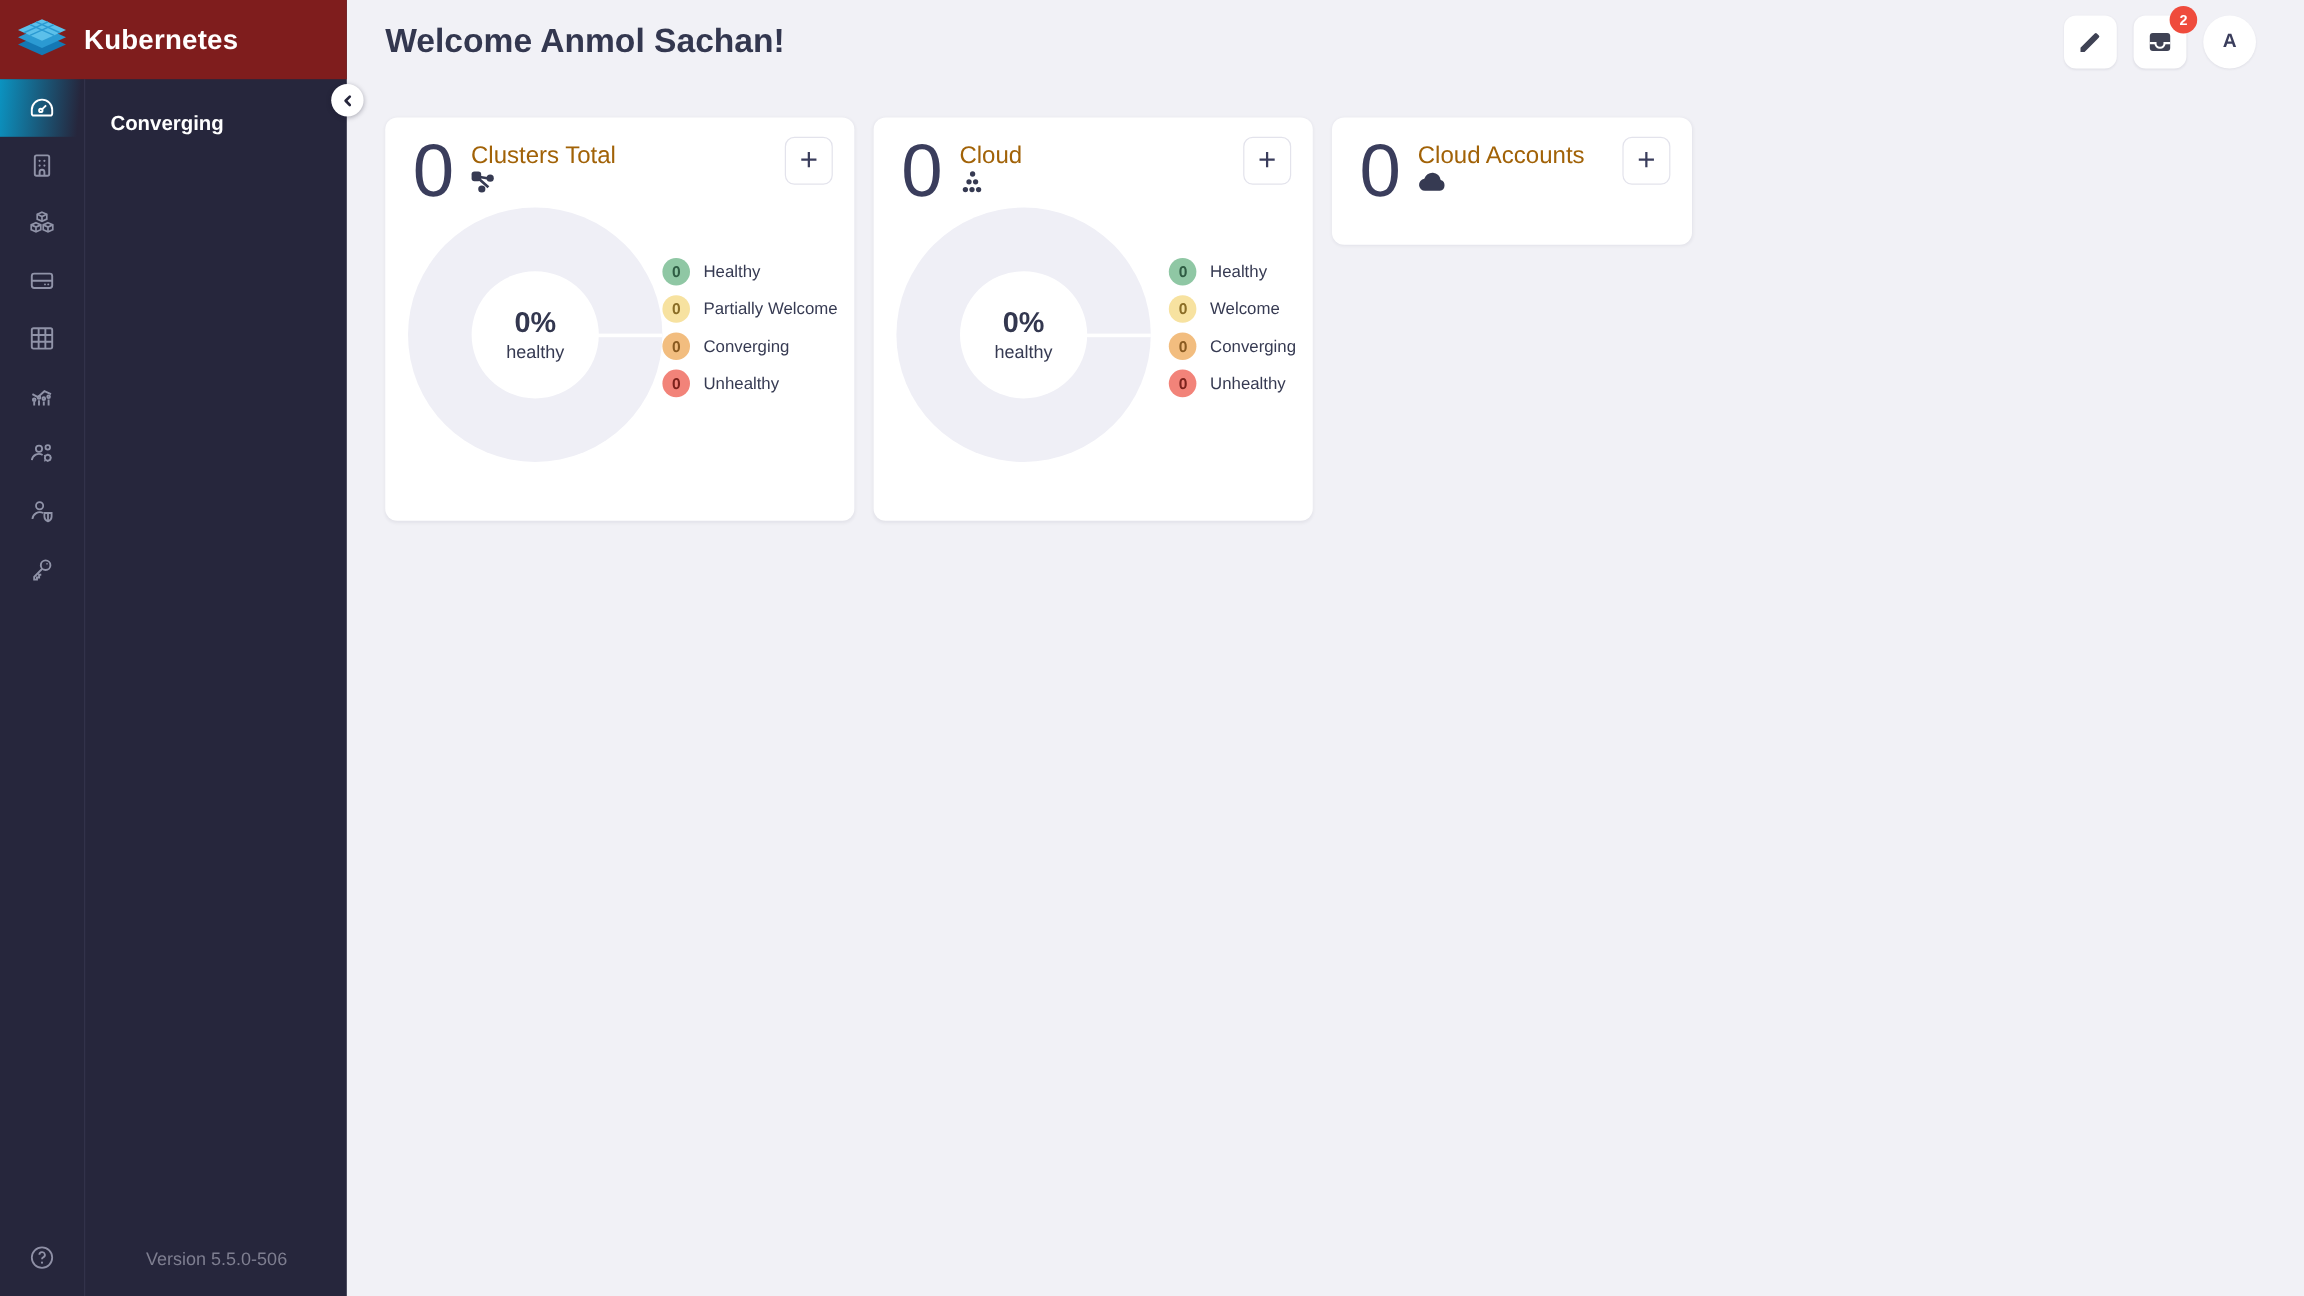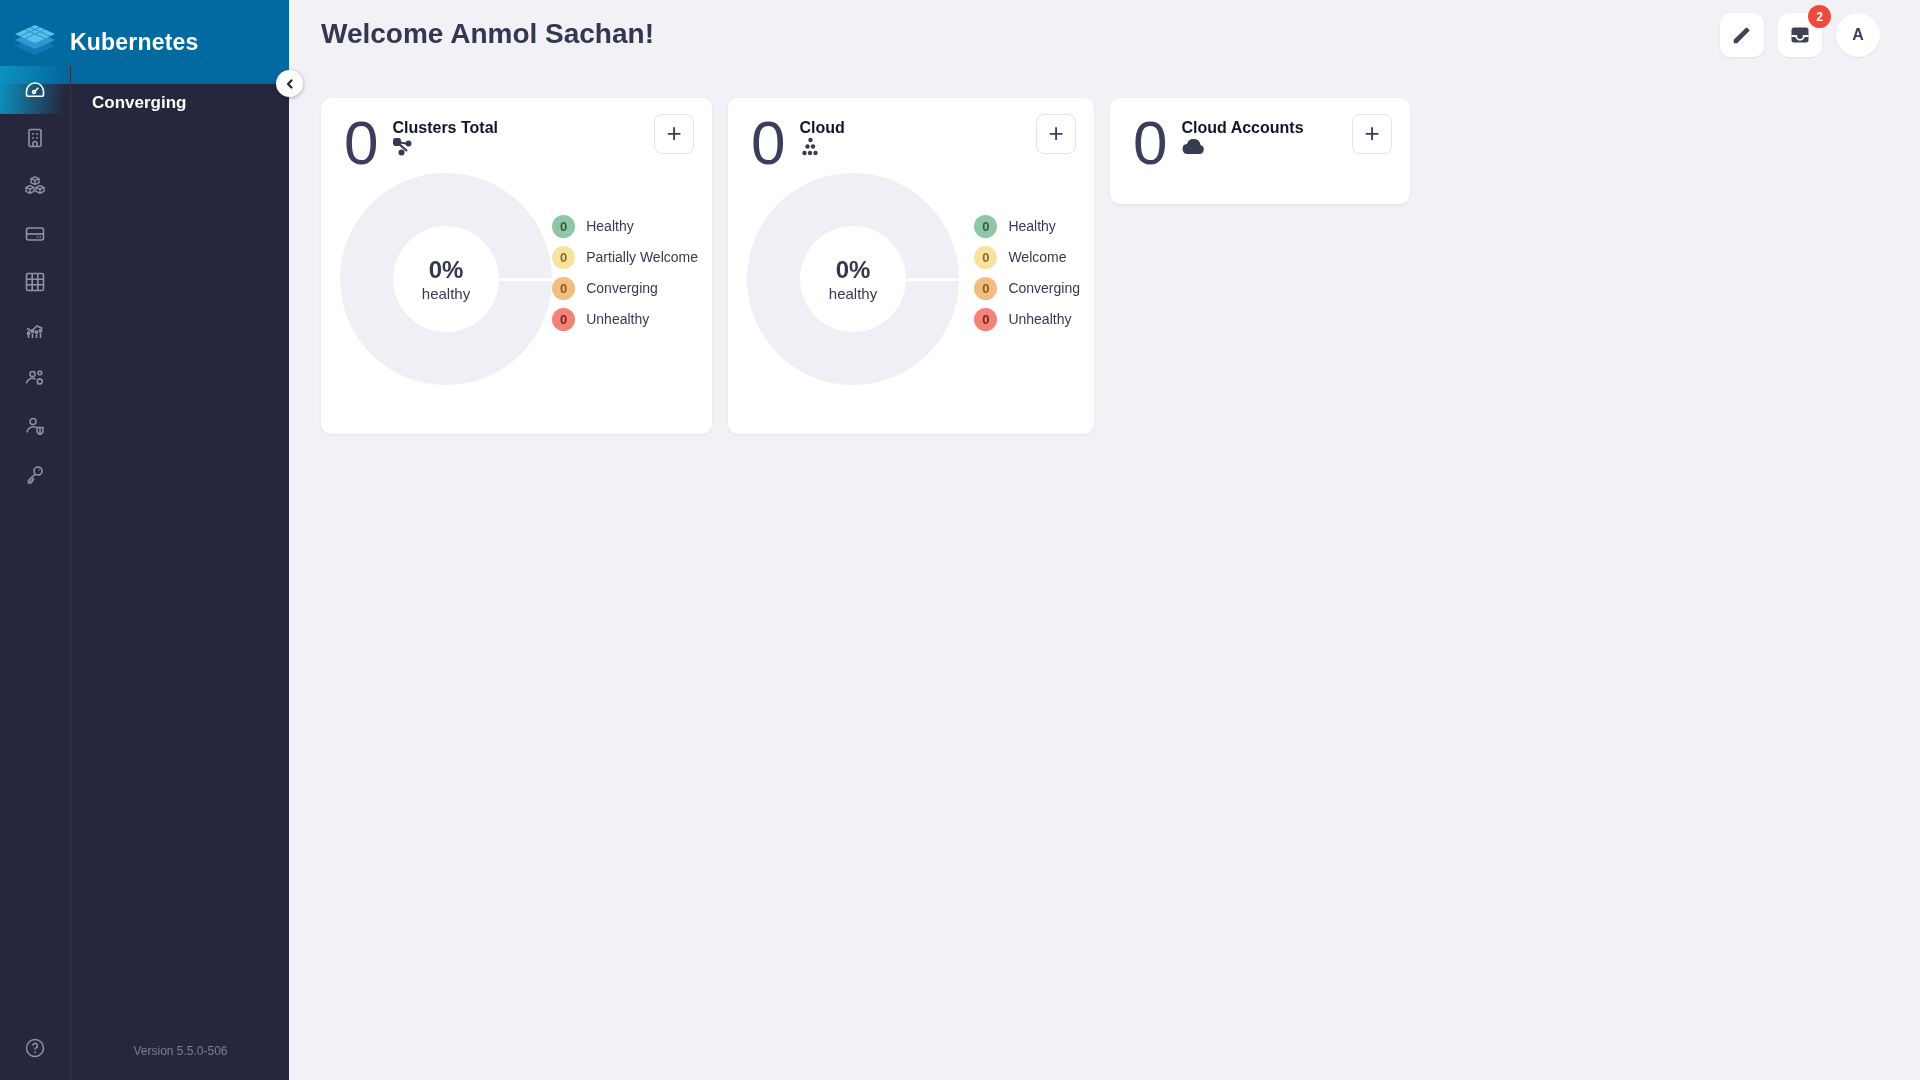--- a/index.html
+++ b/index.html
@@ -11,21 +11,21 @@
     position:relative;
     overflow:hidden;
   }
 
   
   .sidebar {
     position:absolute; left:0; top:0; bottom:0; width:289px;
     background:#26263c; z-index:5;
   }
   .sidebar-header {
-    height:84px; background:#0369a1;
+    height:66px; background:#7f1d1d;
     display:flex; align-items:center; padding-left:13px; gap:13px;
   }
   .brand-name { color:#ffffff; font-size:23px; font-weight:700; letter-spacing:.2px; }
 
   .rail {
     position:absolute; left:0; top:66px; bottom:0; width:71px;
     border-right:1px solid #32324a;
     display:flex; flex-direction:column; align-items:stretch;
   }
   .rail-item {
@@ -41,21 +41,21 @@
     height:64px; display:flex; align-items:center; justify-content:center;
     color:#8f90a6; cursor:pointer;
   }
 
   .side-panel { position:absolute; left:72px; top:66px; right:0; bottom:0; }
   .panel-active-label {
     padding:27px 0 0 20px; color:#ffffff; font-size:17px; font-weight:700;
   }
   .version-label {
     position:absolute; bottom:22px; left:0; right:0; text-align:center;
-    color:#7e7e90; font-size:12px;
+    color:#7e7e90; font-size:15px;
   }
 
   .collapse-btn {
     position:absolute; left:276px; top:70px; width:27px; height:27px;
     background:#ffffff; border-radius:50%; border:none; z-index:9;
     display:flex; align-items:center; justify-content:center;
     box-shadow:0 1px 4px rgba(20,20,40,.35); cursor:pointer; color:#26263c;
   }
 
   
@@ -100,21 +100,21 @@
   .card.c1 { width:391px; }
   .card.c2 { width:366px; }
   .card.c3 { width:300px; height:106px; }
 
   .card-head { display:flex; align-items:flex-start; padding:16px 18px 0 23px; }
   .big-count {
     font-size:62px; font-weight:300; line-height:.95; color:#3a3d5c;
     letter-spacing:-1px;
   }
   .title-block { margin-left:15px; padding-top:5px; }
-  .card-title { font-size:16px; font-weight:700; color:#0f172a; }
+  .card-title { font-size:20px; font-weight:400; color:#a16207; }
   .card-glyph { margin-top:7px; color:#363a52; height:22px; }
   .add-btn {
     margin-left:auto; width:40px; height:40px; background:#ffffff;
     border:1px solid #e3e3ec; border-radius:8px; cursor:pointer;
     font-size:26px; font-weight:400; color:#3a3d5c; line-height:1;
     display:flex; align-items:center; justify-content:center; padding-bottom:3px;
   }
 
   .card-body { display:flex; align-items:center; padding:0 10px 0 19px; margin-top:0px; }
   .donut { width:212px; height:212px; border-radius:50%; background:#efeff6; position:relative; flex:0 0 auto; }

